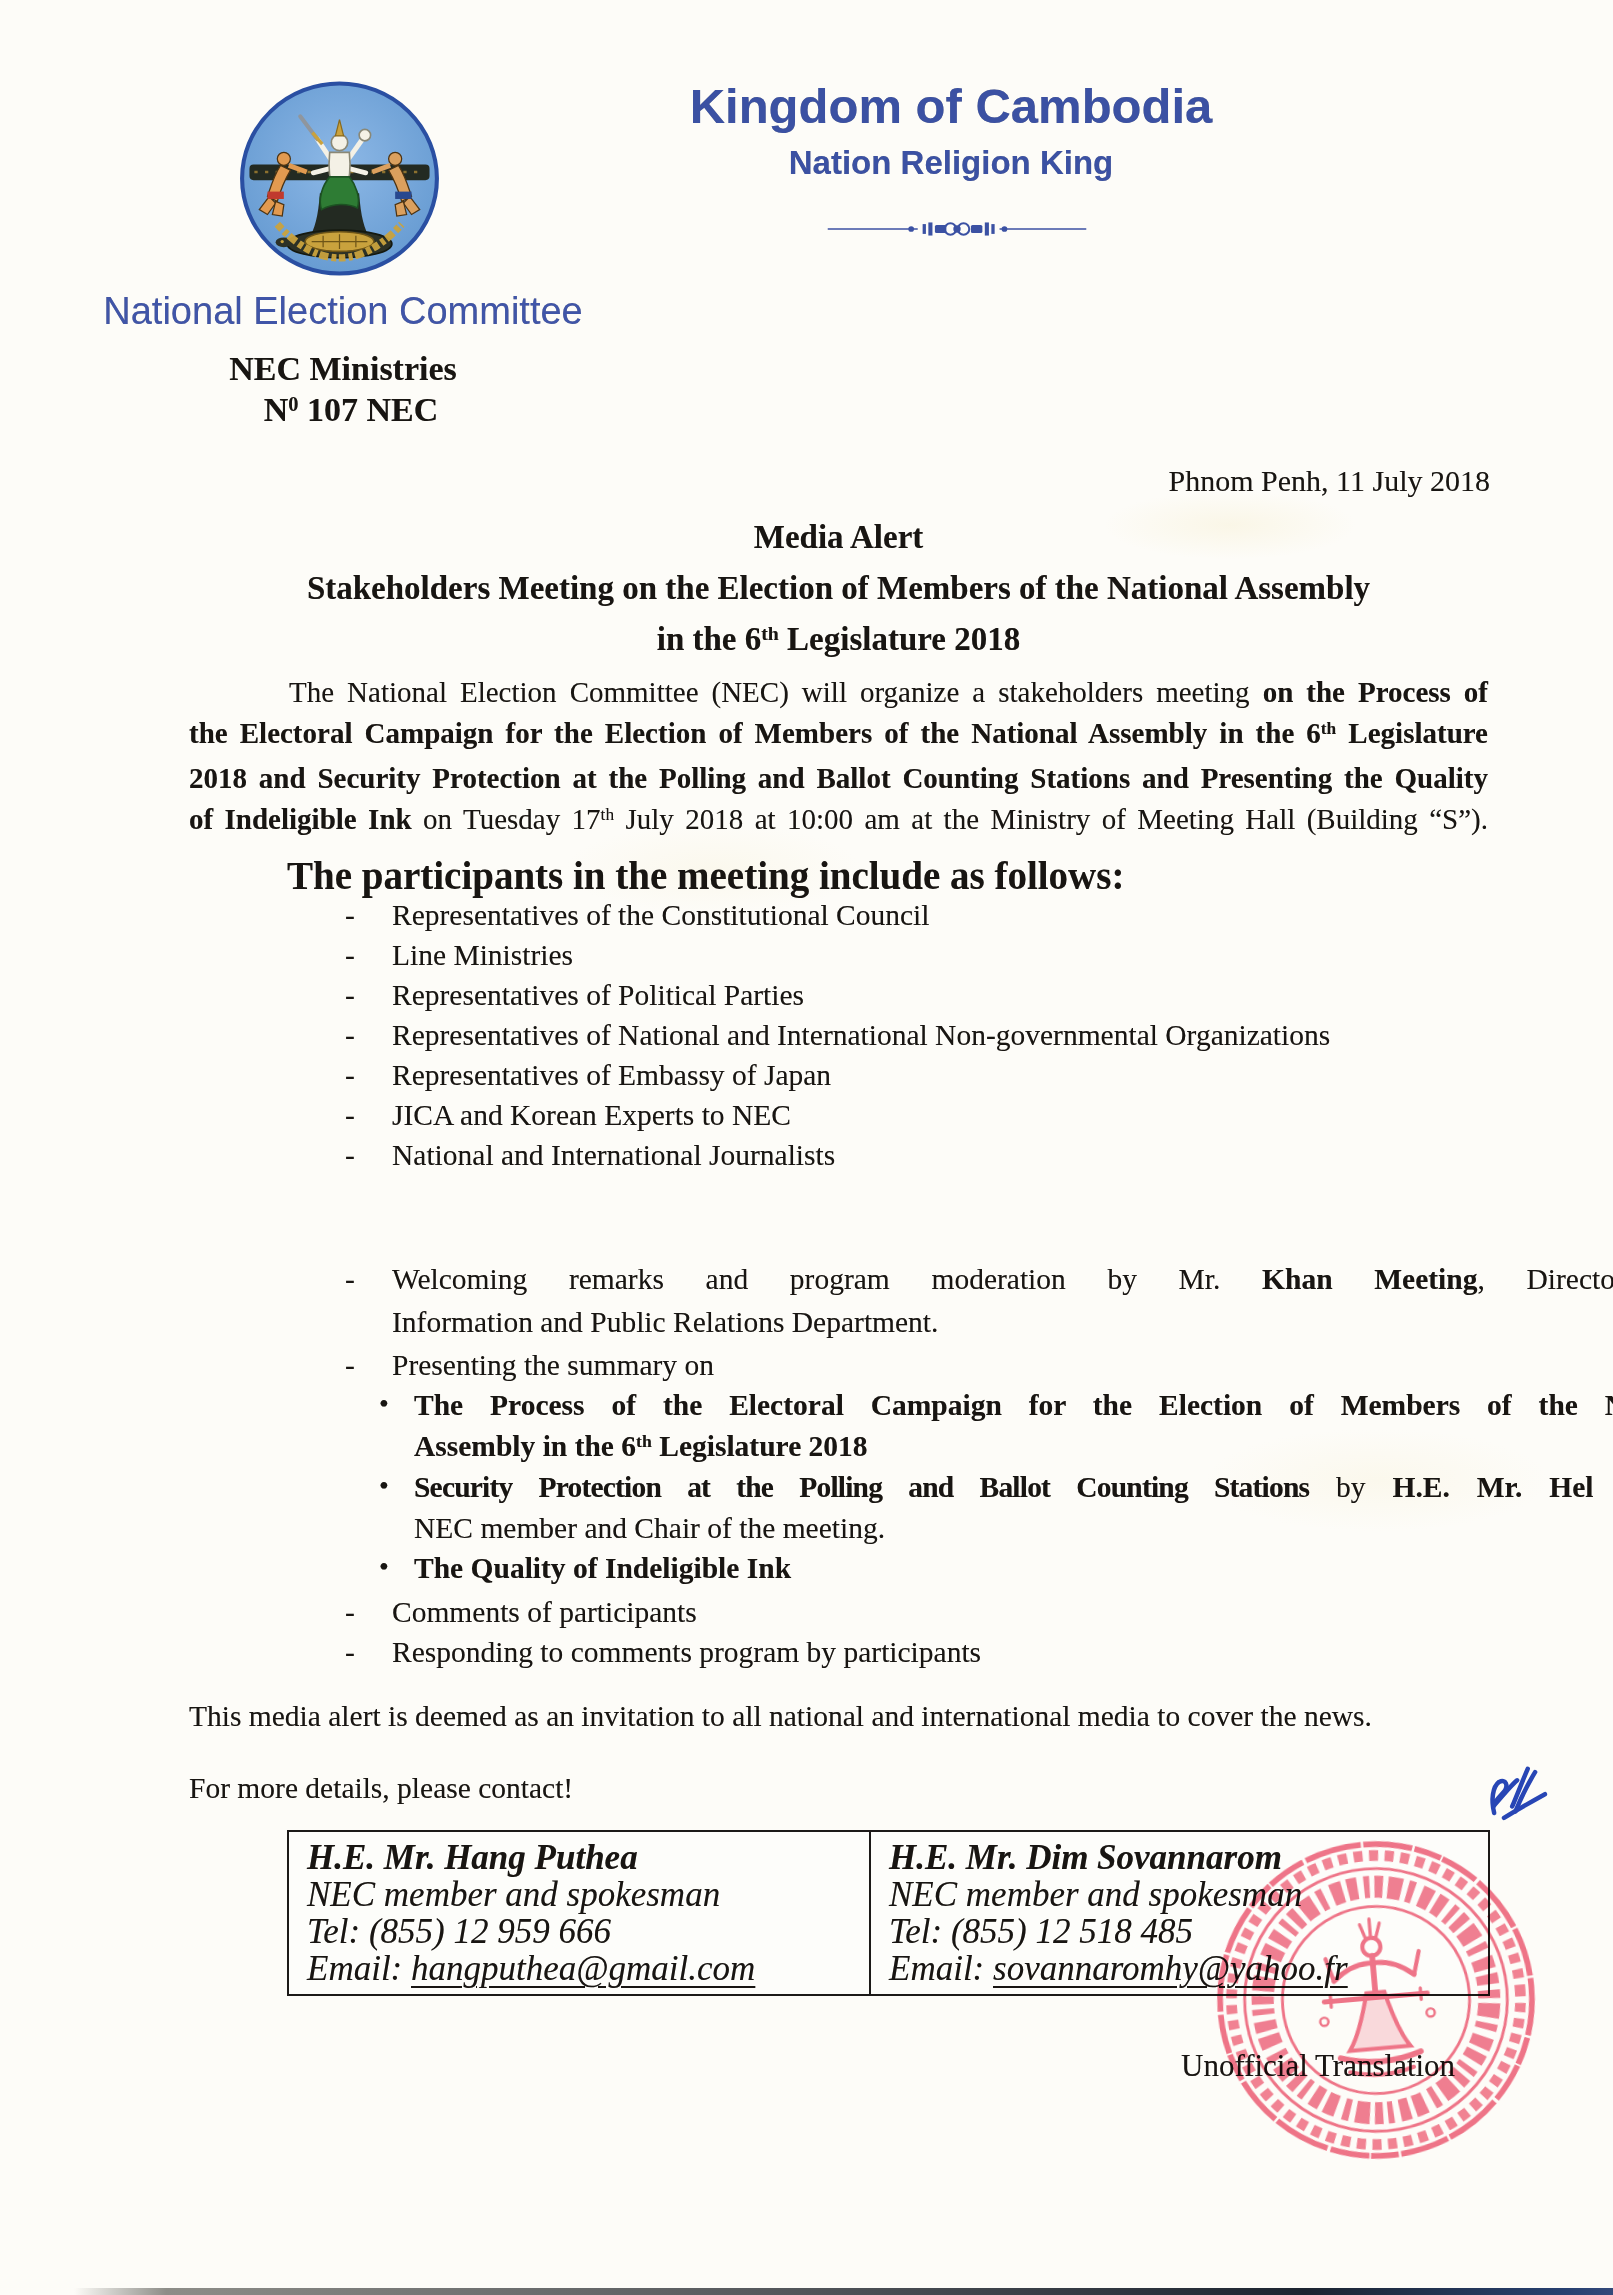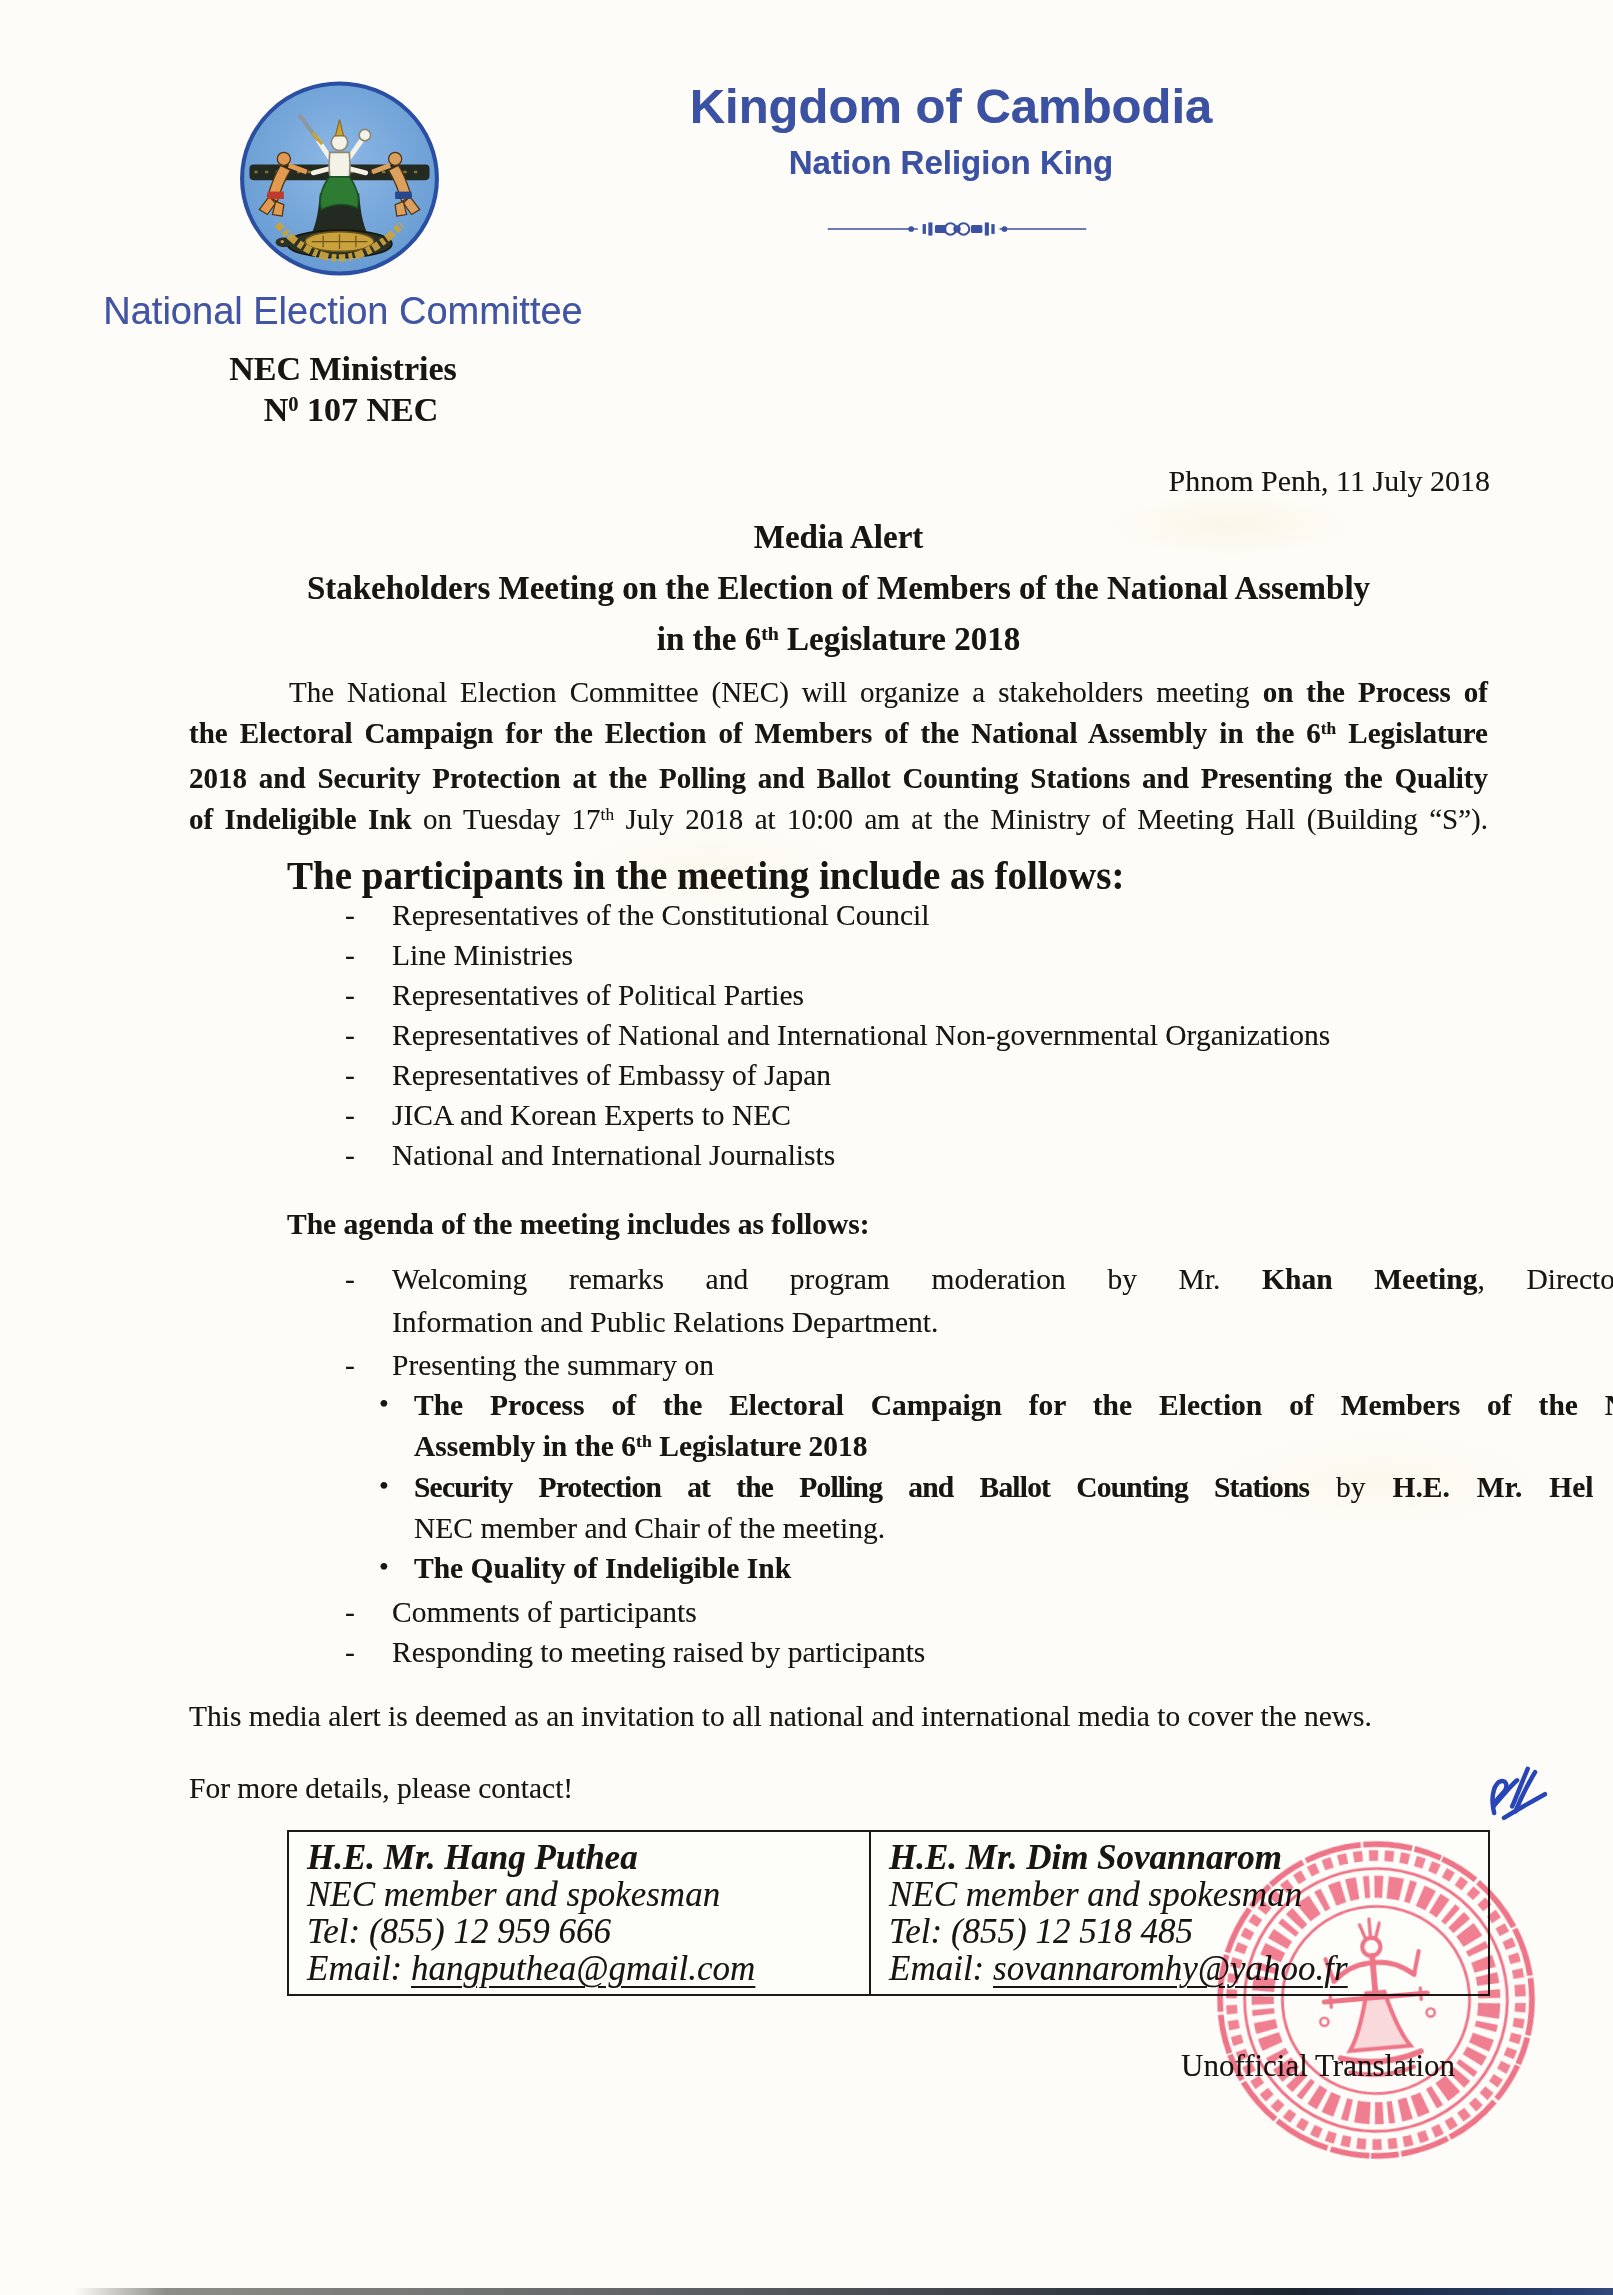--- a/index.html
+++ b/index.html
@@ -164,34 +164,33 @@
   <div class="abs plist">
     <div class="drow"><span class="mk">-</span><span>Representatives of the Constitutional Council</span></div>
     <div class="drow"><span class="mk">-</span><span>Line Ministries</span></div>
     <div class="drow"><span class="mk">-</span><span>Representatives of Political Parties</span></div>
     <div class="drow"><span class="mk">-</span><span>Representatives of National and International Non-governmental Organizations</span></div>
     <div class="drow"><span class="mk">-</span><span>Representatives of Embassy of Japan</span></div>
     <div class="drow"><span class="mk">-</span><span>JICA and Korean Experts to NEC</span></div>
     <div class="drow"><span class="mk">-</span><span>National and International Journalists</span></div>
   </div>
 
-  <div class="abs a-head">The agenda of the meeting includes as follows:</div>
 
   <div class="arow drow jl" style="top:1259px"><span class="mk">-</span><span>Welcoming remarks and program moderation by Mr. </span><span class="bd">Khan Meeting</span><span>, Director of</span></div>
   <div class="arow drow" style="top:1302px"><span>Information and Public Relations Department.</span></div>
   <div class="arow drow" style="top:1345px"><span class="mk">-</span><span>Presenting the summary on</span></div>
 
   <div class="arow brow jl" style="top:1385px"><span class="mk">•</span><span class="bd">The Process of the Electoral Campaign for the Election of Members of the National</span></div>
   <div class="arow brow" style="top:1426px"><span class="bd">Assembly in the 6</span><sup class="bd">th</sup><span class="bd"> Legislature 2018</span></div>
   <div class="arow brow jl" style="top:1467px"><span class="mk">•</span><span class="bd cond">Security Protection at the Polling and Ballot Counting Stations</span><span> by </span><span class="bd">H.E. Mr. Hel Sarath,</span></div>
   <div class="arow brow" style="top:1508px"><span>NEC member and Chair of the meeting.</span></div>
   <div class="arow brow" style="top:1548px"><span class="mk">•</span><span class="bd">The Quality of Indeligible Ink</span></div>
 
   <div class="arow drow" style="top:1592px"><span class="mk">-</span><span>Comments of participants</span></div>
-  <div class="arow drow" style="top:1632px"><span class="mk">-</span><span>Responding to meeting raised by participants</span></div>
+  <div class="arow drow" style="top:1632px"><span class="mk">-</span><span>Responding to comments program by participants</span></div>
 
   <div class="abs closing">This media alert is deemed as an invitation to all national and international media to cover the news.</div>
   <div class="abs cintro">For more details, please contact!</div>
 
   <div class="abs ctable">
     <div class="ccell cleft">
       <div class="cname">H.E. Mr. Hang Puthea</div>
       <div>NEC member and spokesman</div>
       <div>Tel: (855) 12 959 666</div>
       <div><span>Email: </span><span class="cemail">hangputhea@gmail.com</span></div>

